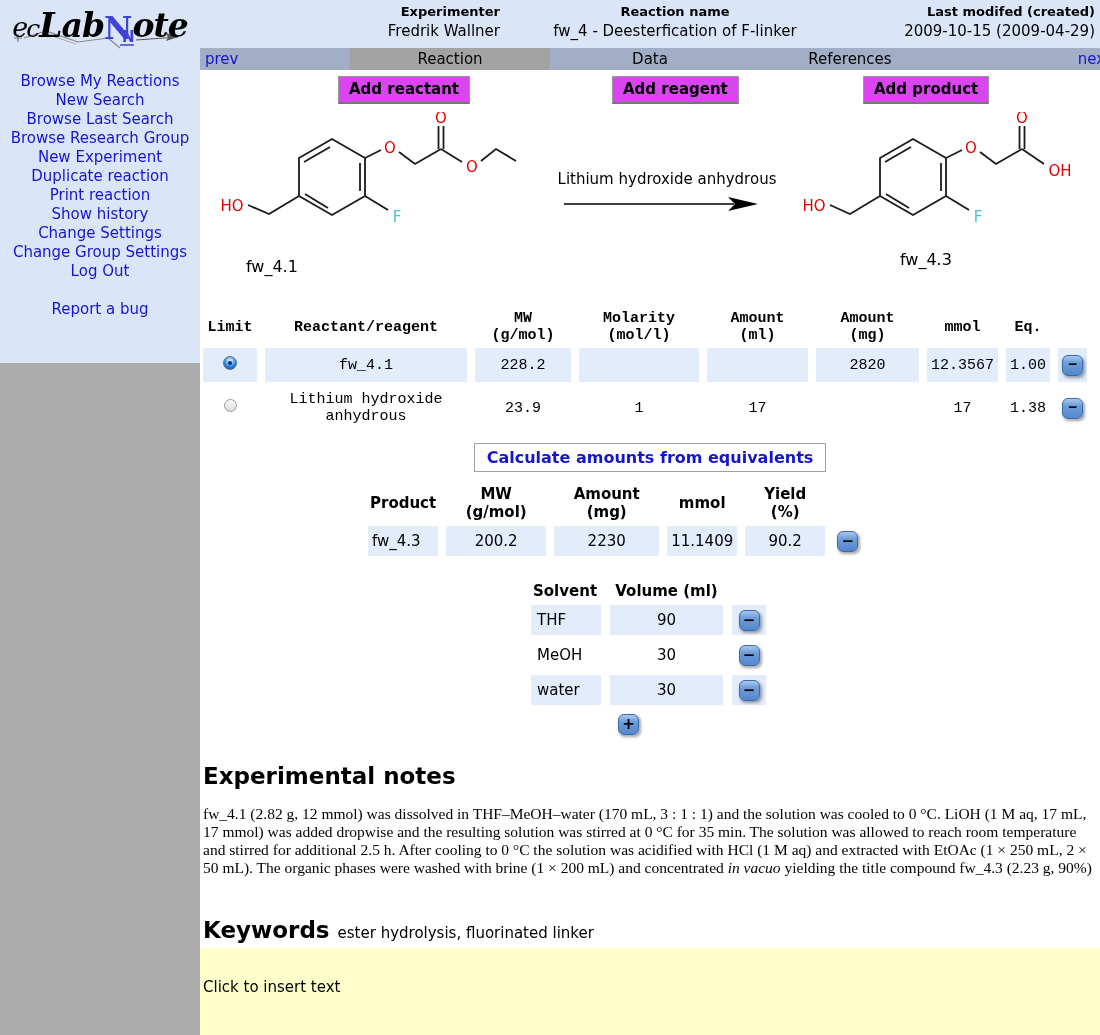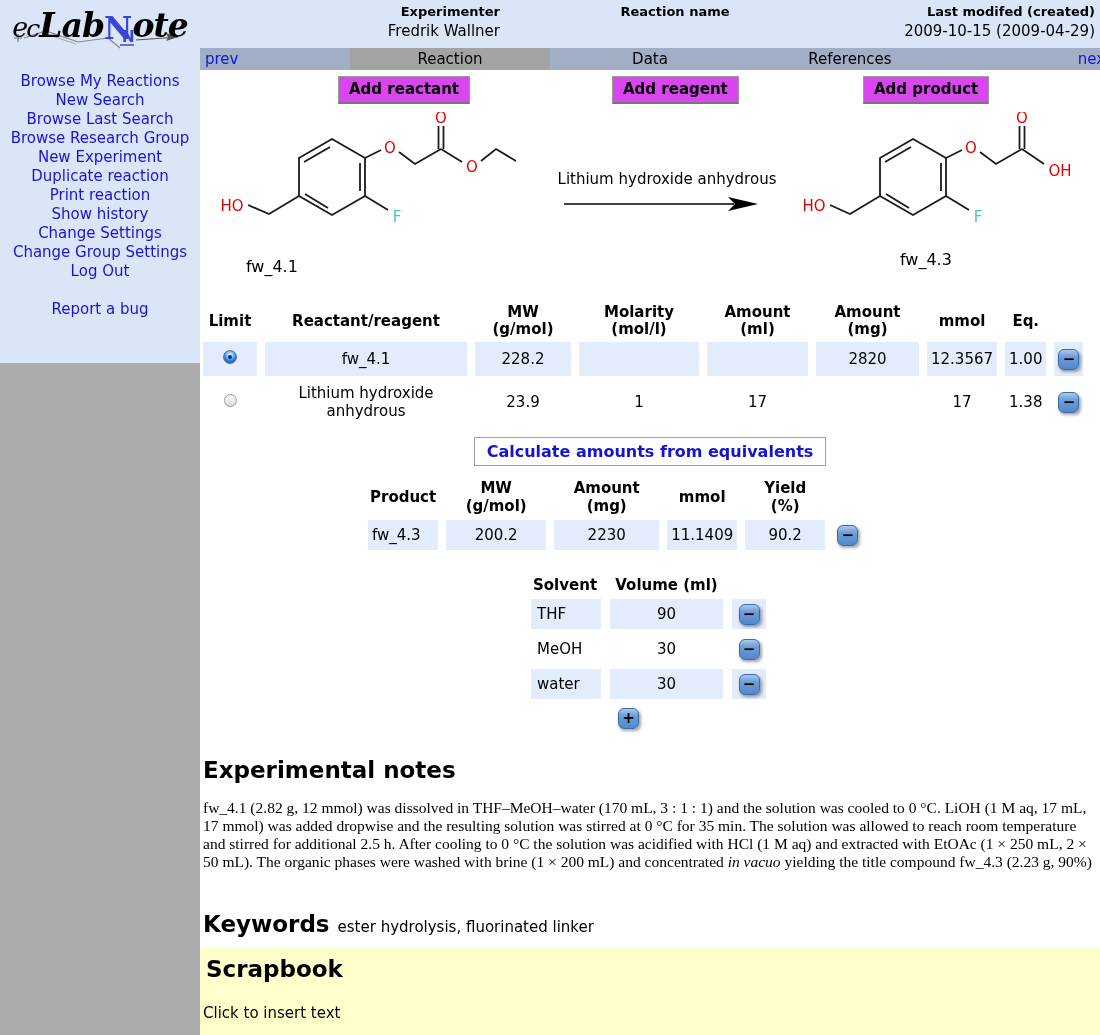--- a/index.html
+++ b/index.html
@@ -49,21 +49,21 @@
   }
   
   .scheme { position:relative; margin-top:7px; height:178px; display:flex; }
   .mol-block { position:relative; height:178px; }
   .mol-label { position:absolute; font-size:16px; }
   .arrow-block { position:relative; width:250px; height:178px; }
   .reagent-text { position:absolute; top:58px; width:100%; text-align:center; white-space:nowrap; font-size:15px; }
   svg text { font-family:"DejaVu Sans","Liberation Sans",sans-serif; font-size:15px; }
   
   table { border-collapse:separate; font-size:15px; }
-  .rx-table { border-spacing:8px 4px; margin-left:-5px; margin-top:10px; }
+  .rx-table { border-spacing:8px 4px; margin-left:-5px; margin-top:16px;font-family:Liberation Mono, monospace; }
   .rx-table th { font-weight:bold; padding:0; vertical-align:middle; text-align:center; line-height:17px; }
   .rx-table td { text-align:center; padding:2px 4px; }
   .cell-blue { background:#e2ecfb; }
   .rx-row1 td { height:34px; }
   .rx-row2 td { height:44px; }
   .radio-on { width:14px; height:14px; border-radius:50%; display:inline-block; cursor:pointer;
     background:radial-gradient(circle at 50% 32%, #eaf6ff 0%, #8cc6f5 28%, #2e7fd4 58%, #0a4fa8 100%);
     border:1px solid #51719c; position:relative; }
   .radio-on::after { content:""; position:absolute; left:4px; top:4px; width:4px; height:4px; border-radius:50%; background:#06306e; }
   .radio-off { width:13px; height:13px; border-radius:50%; display:inline-block; cursor:pointer;
@@ -132,20 +132,21 @@
   </div>
 </div>
 
 <div class="top-header">
   <div class="th-col th-left">
     <div class="lbl">Experimenter</div>
     <div class="val">Fredrik Wallner</div>
   </div>
   <div class="th-col th-center">
     <div class="lbl">Reaction name</div>
+    <div class="val">fw_4 - Deesterfication of F-linker</div>
   </div>
   <div class="th-col th-right" style="flex:1">
     <div class="lbl">Last modifed (created)</div>
     <div class="val">2009-10-15 (2009-04-29)</div>
   </div>
 </div>
 
 <div class="tabbar">
   <div class="tab tab-prev">prev</div>
   <div class="tab tab-mid selected">Reaction</div>
@@ -337,17 +338,16 @@
   </div>
 
   <h2 class="sect notes-title">Experimental notes</h2>
   <p class="notes-text"><span>fw_4.1 (2.82 g, 12 mmol) was dissolved in THF–MeOH–water (170 mL, 3 : 1 : 1) and the solution was cooled to 0 °C. LiOH (1 M aq, 17 mL, 17 mmol) was added dropwise and the resulting solution was stirred at 0 °C for 35 min. The solution was allowed to reach room temperature and stirred for additional 2.5 h. After cooling to 0 °C the solution was acidified with HCl (1 M aq) and extracted with EtOAc (1 × 250 mL, 2 × 50 mL). The organic phases were washed with brine (1 × 200 mL) and concentrated </span><i>in vacuo</i><span> yielding the title compound fw_4.3 (2.23 g, 90%)</span></p>
 
   <div class="keywords-row">
     <h2 class="sect" style="margin-left:0">Keywords</h2><span class="keywords-val">ester hydrolysis, fluorinated linker</span>
   </div>
 
   <div class="scrapbook">
-    <h2 class="sect">Scrapbook</h2>
     <div class="scrap-placeholder">Click to insert text</div>
   </div>
 
 </div>
 
 </body></html>

